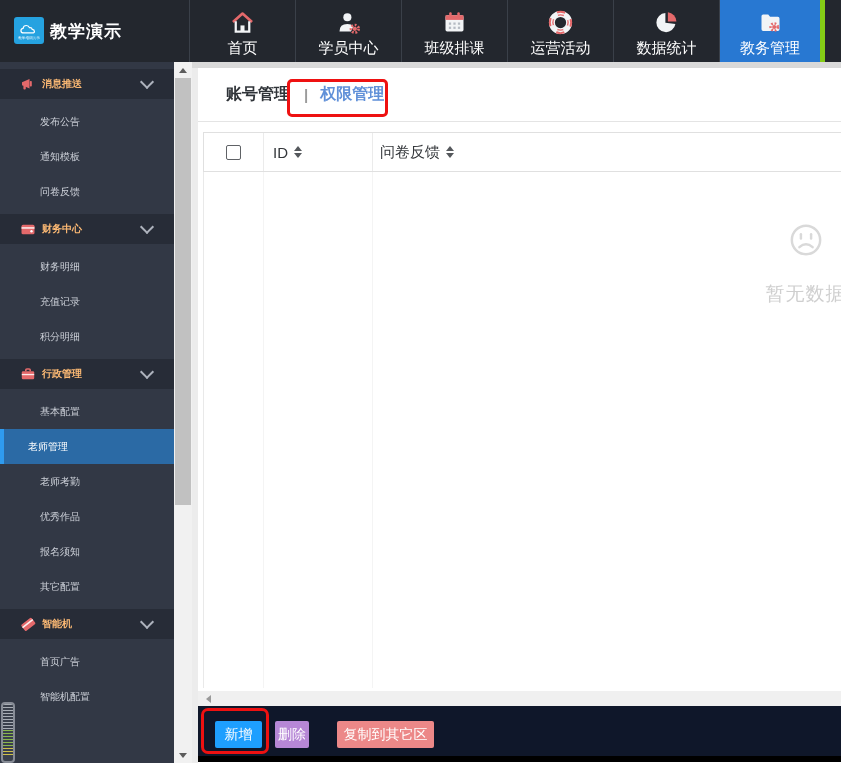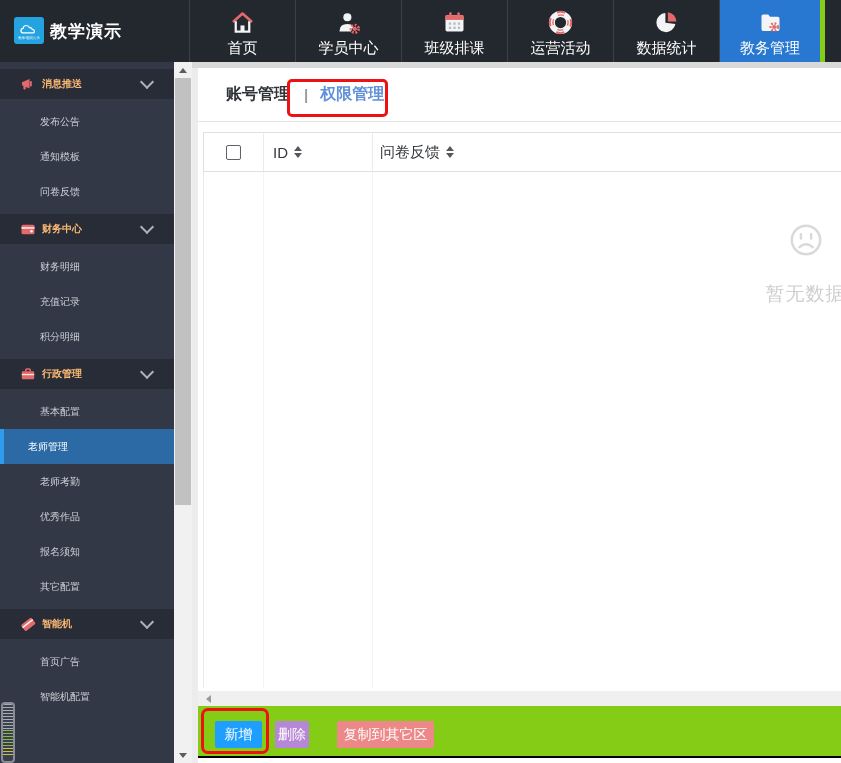--- a/index.html
+++ b/index.html
@@ -70,21 +70,21 @@
   .tbody{position:absolute;left:5px;top:104px;width:638px;height:516px;box-sizing:border-box;
         border-left:1px solid #e9e9e9;background:#fff;}
   .colline{position:absolute;top:0;bottom:0;width:1px;background:#f4f4f4;}
   
   .empty{position:absolute;left:560px;top:155px;width:95px;text-align:center;}
   .empty-text{margin-top:20px;font-size:19px;color:#cfcfcf;letter-spacing:1px;}
   
   .hscroll{position:absolute;left:0;top:623px;width:643px;height:15px;background:#f0f0f0;display:flex;align-items:center;}
   .tri-left{width:0;height:0;border-top:4px solid transparent;border-bottom:4px solid transparent;border-right:5px solid #9a9a9a;margin-left:8px;cursor:pointer;}
   
-  .footer{position:absolute;left:0;top:638px;width:643px;height:50px;background:#84cc16;border-bottom:2px solid #000000;text-decoration:underline;}
+  .footer{position:absolute;left:0;top:638px;width:643px;height:50px;background:#0f172a;border-bottom:6px solid #000000;text-decoration:underline;}
   .fbtn{position:absolute;top:15px;height:27px;border:none;border-radius:2px;color:#fff;
         font-size:14px;font-family:inherit;display:flex;align-items:center;justify-content:center;cursor:pointer;padding:0;}
   
   .corner-widget{position:absolute;left:1px;top:702px;width:10px;height:57px;border:2px solid #878c96;
         border-radius:4px;overflow:hidden;background:#3a404c;}
   .cw-gray{height:26px;background:repeating-linear-gradient(to bottom,#a9aeb6 0 1px,transparent 1px 3px);}
   .cw-green{height:18px;background:repeating-linear-gradient(to bottom,#8ab84e 0 1px,transparent 1px 3px);}
   .cw-yellow{height:9px;background:repeating-linear-gradient(to bottom,#cfc04a 0 1px,transparent 1px 3px);}
 </style>
 </head>

